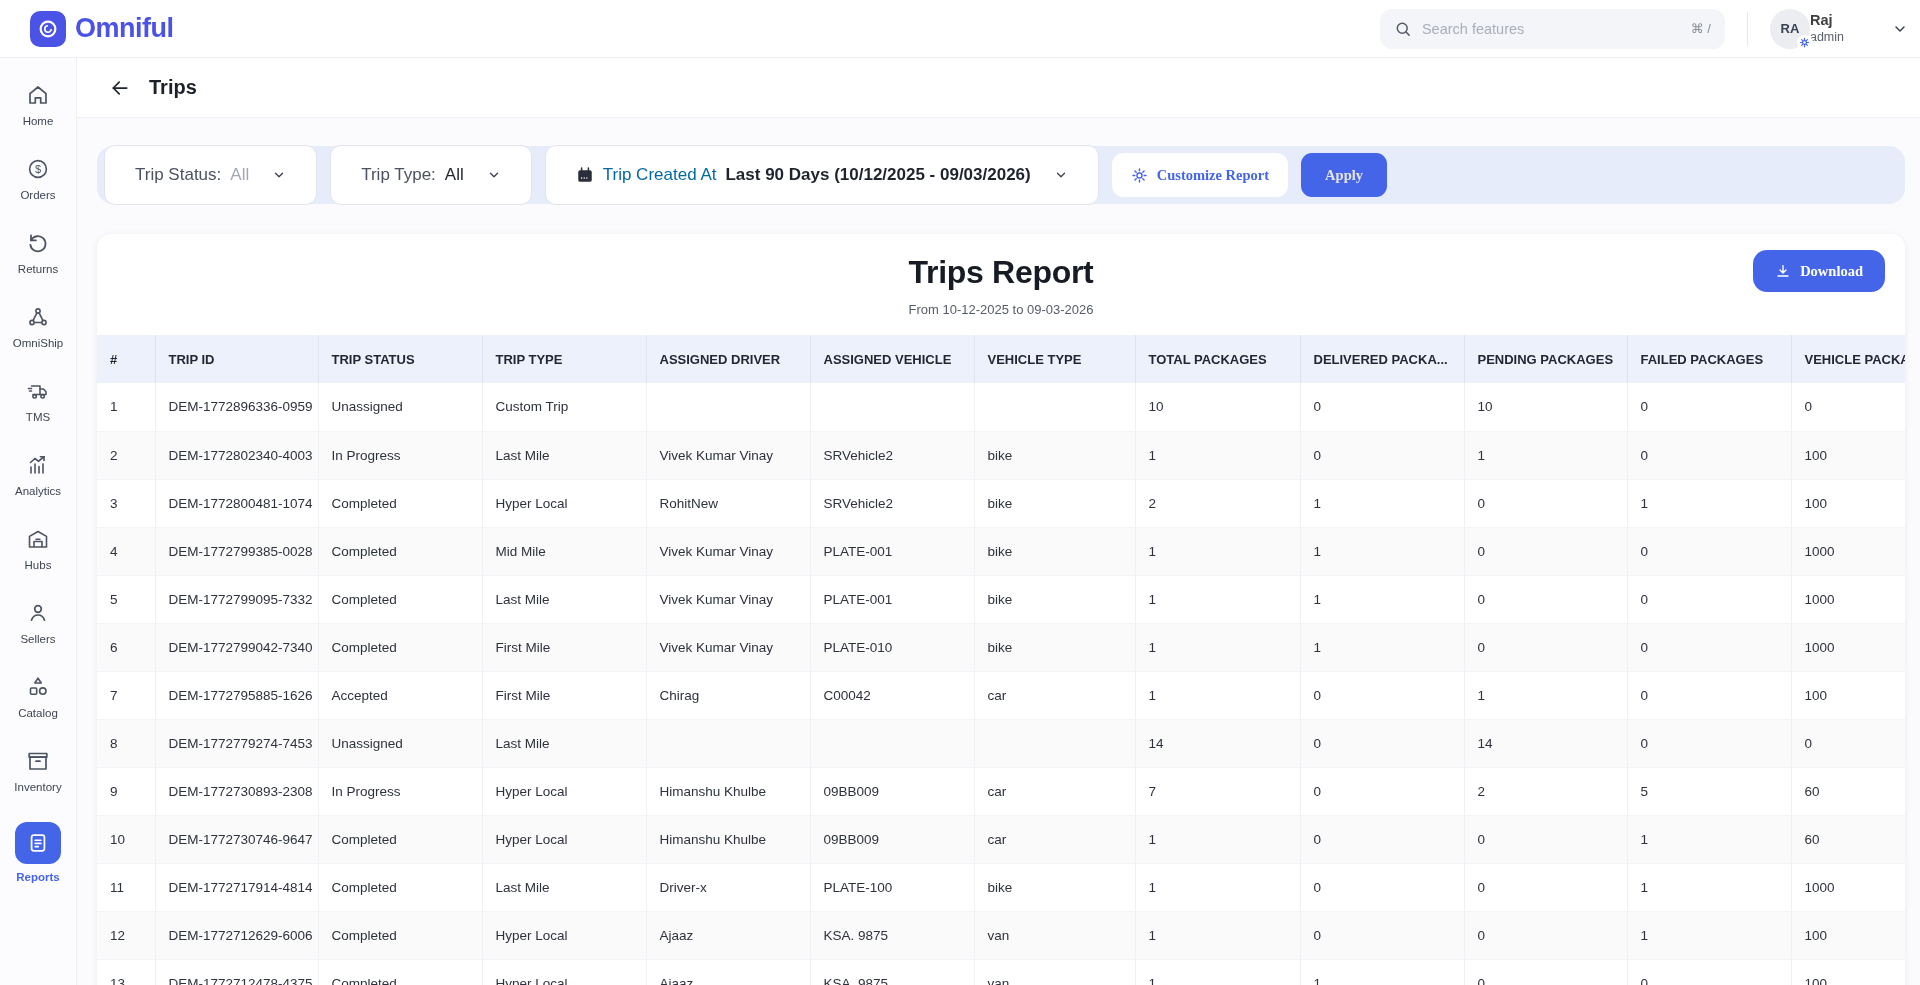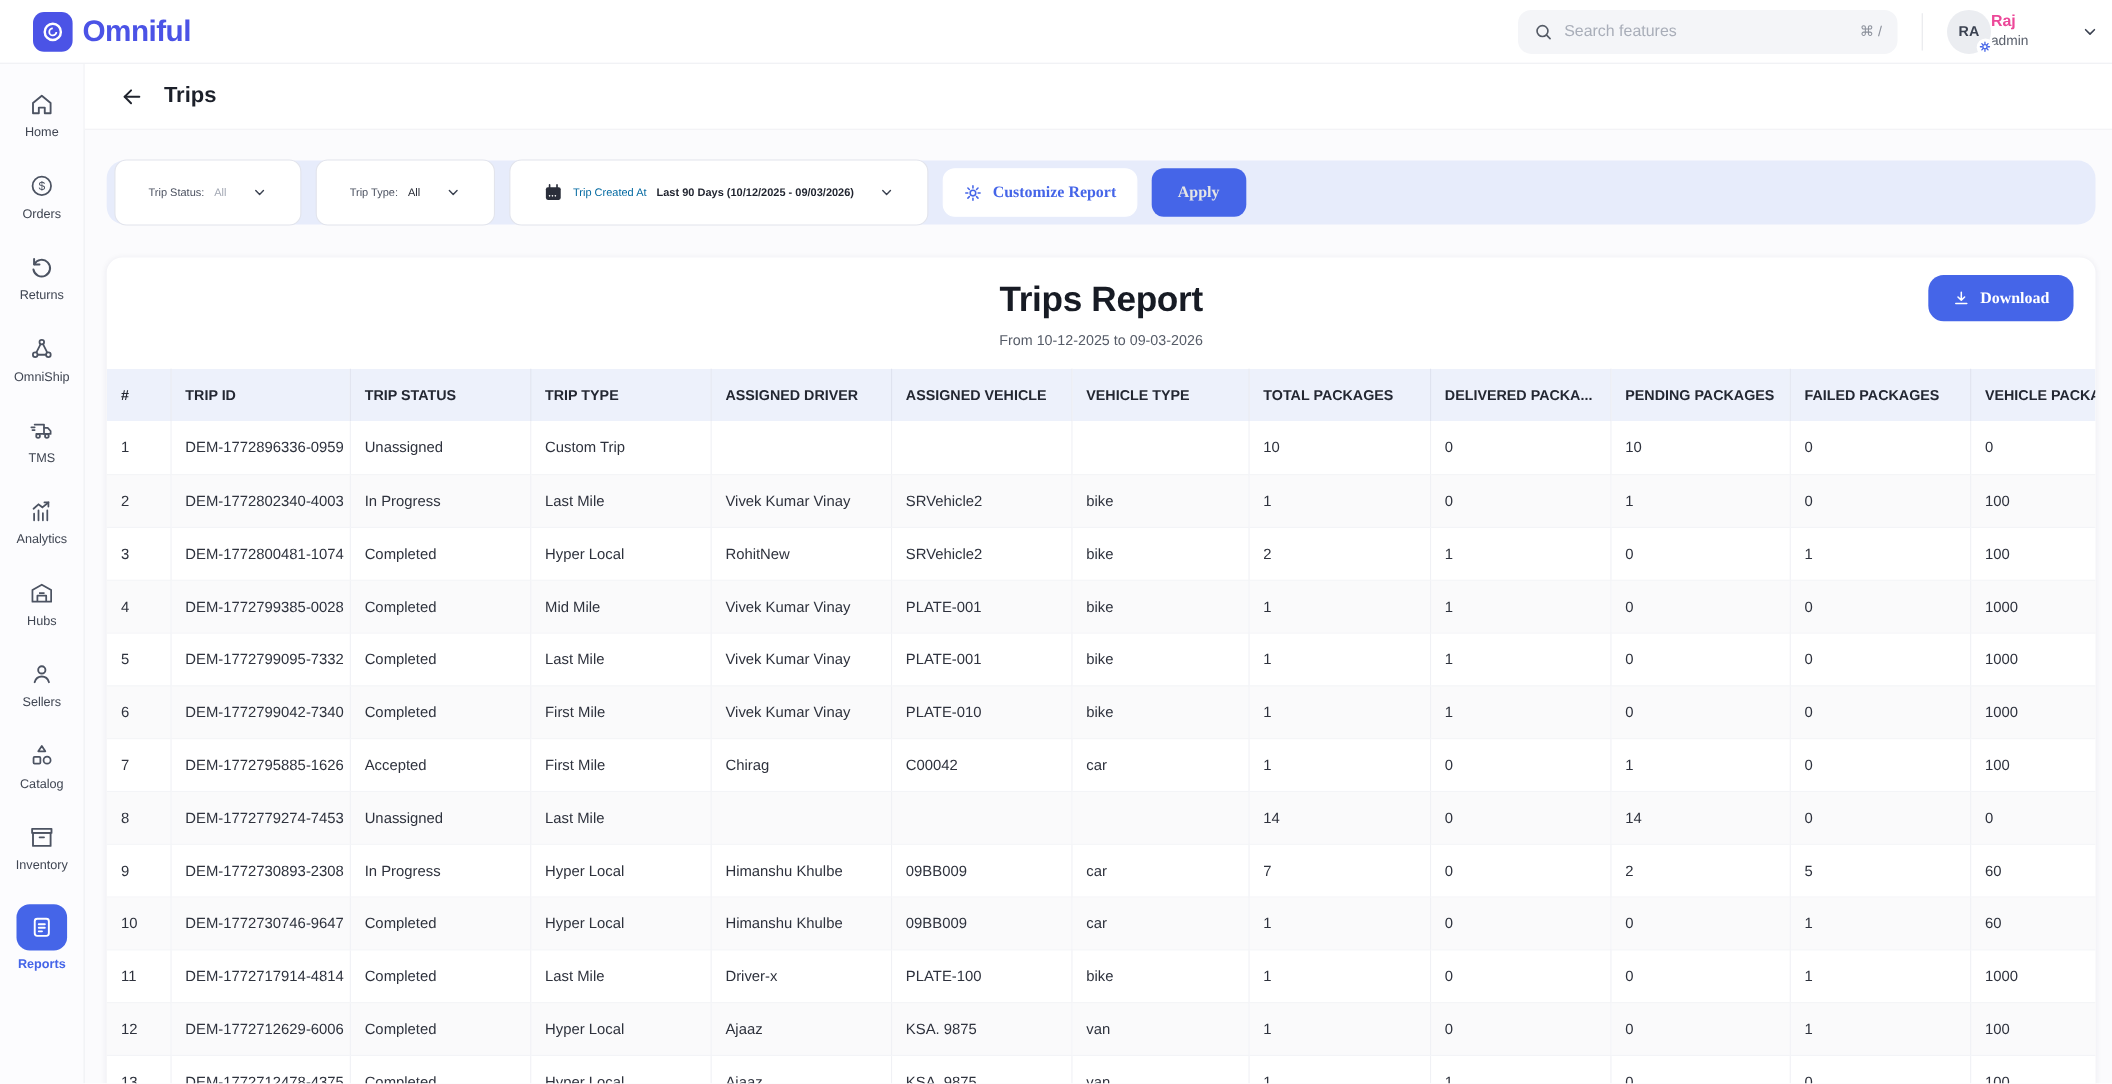--- a/index.html
+++ b/index.html
@@ -13,21 +13,21 @@
   .logo-text { font-size:27px; font-weight:bold; color:var(--logo); letter-spacing:-0.5px; }
   .topbar-spacer { flex:1; }
   .search-pill { width:345px; height:40px; background:#F4F5F8; border-radius:12px; display:flex; align-items:center; padding:0 14px; gap:10px; }
   .search-pill input { border:none; outline:none; background:transparent; flex:1; font-size:14.5px; color:#333; font-family:inherit; }
   .search-pill input::placeholder { color:#A9AEB9; }
   .search-shortcut { font-size:13px; color:#8B909B; white-space:nowrap; }
   .top-divider { width:1px; height:34px; background:#E7E8EC; margin:0 22px; }
   .user-block { display:flex; align-items:center; cursor:pointer; }
   .avatar { width:40px; height:40px; border-radius:50%; background:#EBEDF1; display:flex; align-items:center; justify-content:center; font-size:13px; font-weight:bold; color:#3A4150; position:relative; }
   .avatar-badge { position:absolute; right:-3px; bottom:-2px; width:16px; height:16px; background:#fff; border-radius:50%; display:flex; align-items:center; justify-content:center; }
-  .user-name { font-size:14.5px; font-weight:bold; color:#ec4899; line-height:1.2; }
+  .user-name { font-size:14.5px; font-weight:bold; color:#404040; line-height:1.2; }
   .user-role { font-size:12.5px; color:#5A606C; line-height:1.2; }
   .user-caret { margin-left:48px; }
 
   
   .frame { display:flex; height:927px; }
   .sidebar { width:77px; background:#FCFCFE; border-right:1px solid #EEEFF3; display:flex; flex-direction:column; align-items:center; padding-top:24px; gap:29px; overflow:hidden; }
   .side-item { display:flex; flex-direction:column; align-items:center; gap:7px; cursor:pointer; width:72px; }
   .side-icon { width:26px; height:26px; display:flex; align-items:center; justify-content:center; color:#4C5362; }
   .side-label { font-size:11.5px; color:#3F4552; }
   .side-item.active .side-icon { width:46px; height:42px; background:var(--accent); border-radius:12px; color:#fff; }
@@ -35,21 +35,21 @@
 
   .main { flex:1; display:flex; flex-direction:column; min-width:0; }
   .breadcrumb-bar { height:60px; background:#fff; border-bottom:1px solid #F0F1F4; display:flex; align-items:center; padding-left:30px; gap:16px; flex:0 0 auto; }
   .back-btn { width:26px; height:26px; display:flex; align-items:center; justify-content:center; cursor:pointer; color:#20242E; }
   .page-title { font-size:20px; font-weight:bold; color:#1C202A; }
 
   .content { flex:1; padding:28px 15px 0 20px; overflow:hidden; }
 
   
   .filter-bar { background:#E7ECFB; border-radius:16px; height:58px; display:flex; align-items:center; padding:0 7px; gap:13px; }
-  .pill { background:#fff; border:1px solid #E2E4EC; border-radius:11px; height:60px; display:flex; align-items:center; padding:0 30px; gap:9px; cursor:pointer; font-size:10px; }
+  .pill { background:#fff; border:1px solid #E2E4EC; border-radius:11px; height:60px; display:flex; align-items:center; padding:0 30px; gap:9px; cursor:pointer; font-size:17px; }
   .pill-label { color:#4B5160; }
   .pill-value-muted { color:#A2A7B3; }
   .pill-value { color:#1F232E; font-weight:bold; }
   .pill .caret { margin-left:14px; color:#3A4150; }
   .btn { border:none; border-radius:11px; height:44px; display:flex; align-items:center; justify-content:center; gap:9px; cursor:pointer; font-family:Liberation Serif, serif; font-size:14.5px; }
   .btn-customize { background:#fff; color:var(--accent); padding:0 18px; font-weight:bold; border:1px solid #fff; }
   .btn-apply { background:var(--accent); color:#e5e5e5; padding:0 24px; font-weight:bold; }
 
   
   .report-card { margin-top:30px; background:#fff; border-radius:14px 14px 0 0; box-shadow:0 1px 6px rgba(25,35,70,.07); height:1200px; position:relative; overflow:hidden; }

